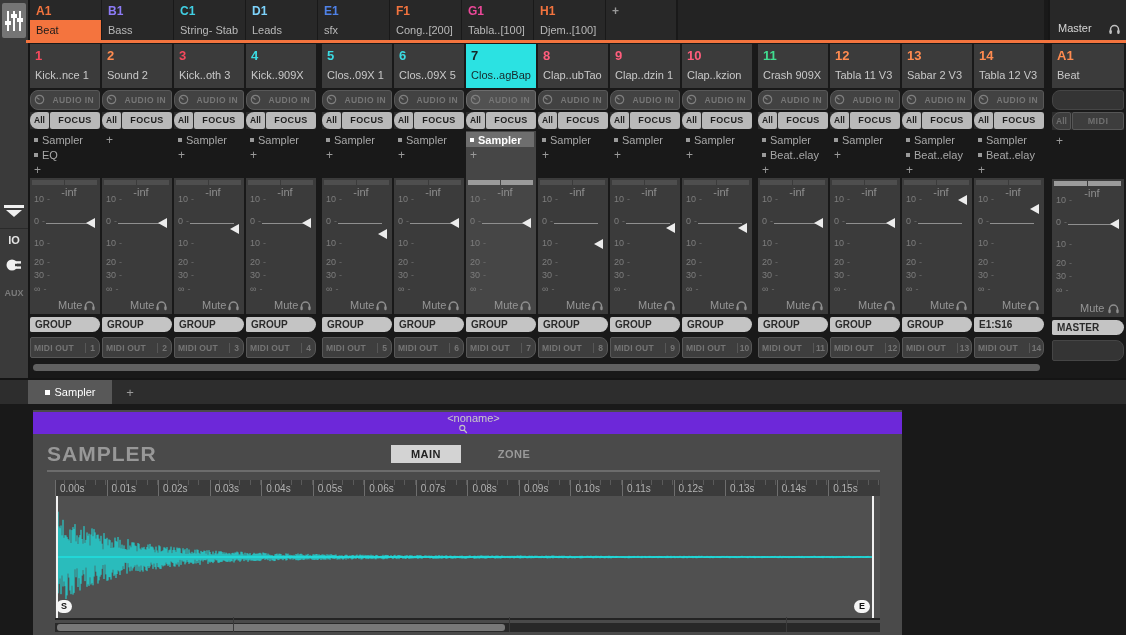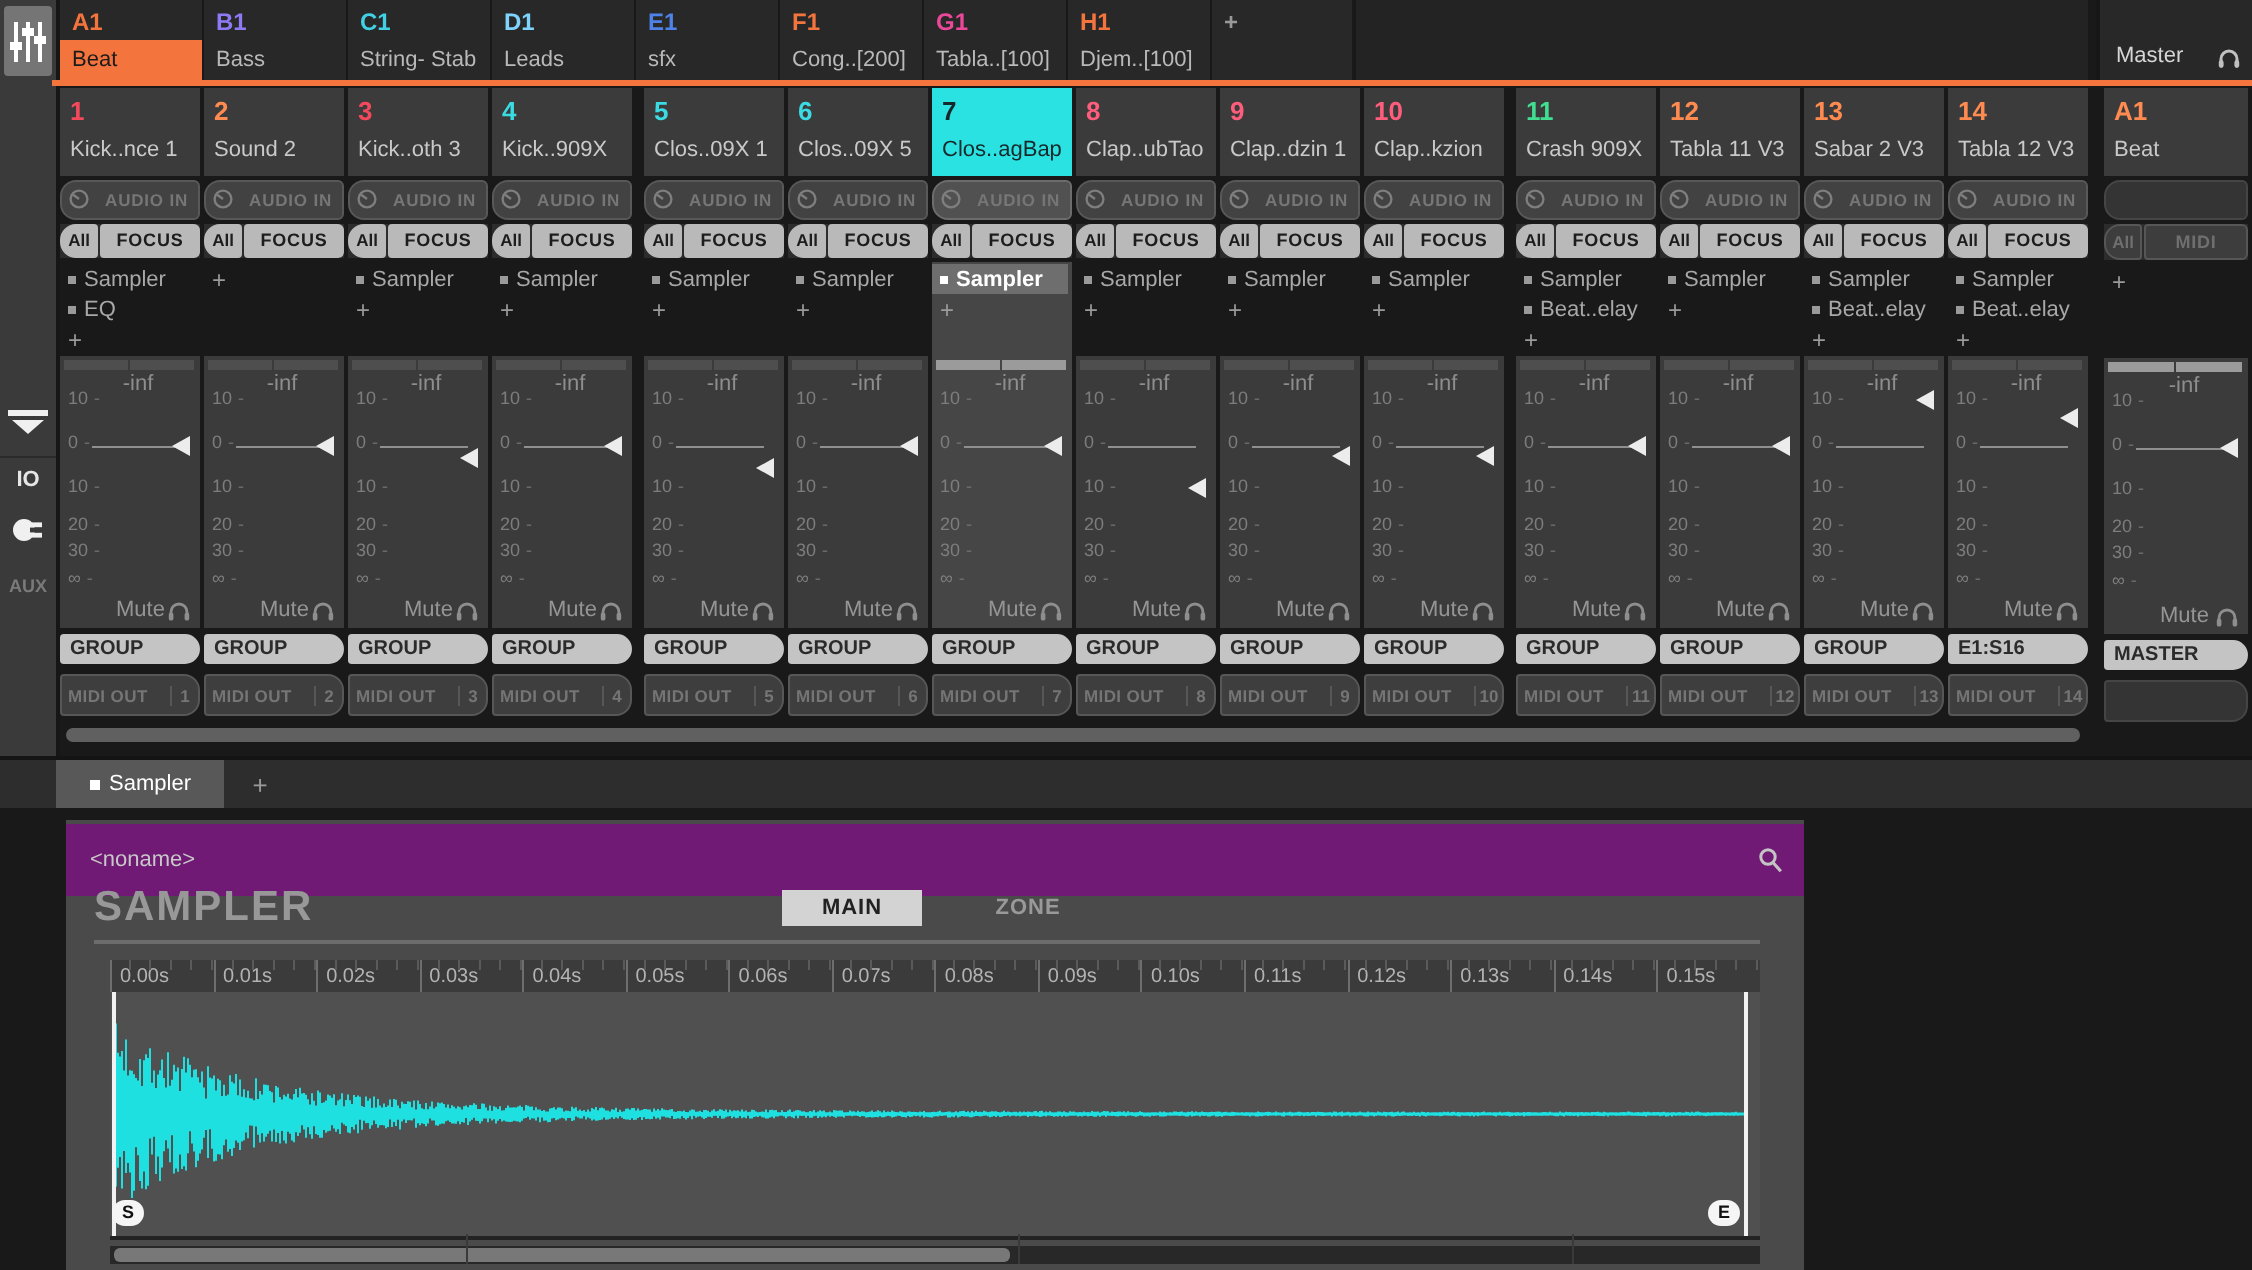--- a/index.html
+++ b/index.html
@@ -85,21 +85,21 @@
   .mscroll{position:absolute;left:33px;top:364px;width:1007px;height:7px;border-radius:4px;background:#606060;}
   
   .tabbar{position:absolute;left:0;top:378px;width:1126px;height:24px;background:#2d2d2d;border-top:2px solid #141414;}
   .stab{position:absolute;left:28px;top:0;width:84px;height:24px;background:#585858;color:#fff;font-size:11px;
         display:flex;align-items:center;justify-content:center;gap:5px;}
   .stab .bu{width:5px;height:5px;background:#fff;}
   .addtab{position:absolute;left:120px;top:0;width:20px;height:24px;color:#9a9a9a;font-size:13px;
           display:flex;align-items:center;justify-content:center;}
   
   .panel{position:absolute;left:33px;top:410px;width:869px;height:225px;background:#4a4a4a;}
-  .phead{position:absolute;left:0;top:2px;width:869px;height:36px;background:#701a75;display:flex;align-items:center;}
+  .phead{position:absolute;left:0;top:2px;width:869px;height:22px;background:#6d28d9;display:flex;align-items:center;flex-direction:column;}
   .phead .nn{flex:1;color:#c8c8c8;font-size:11px;padding-left:12px;}
   .phead svg{margin-right:10px;}
   .ptitle{position:absolute;left:14px;top:32px;font-size:21px;font-weight:bold;color:#989898;letter-spacing:1px;}
   .ptab{position:absolute;top:35px;height:18px;width:70px;text-align:center;line-height:18px;
         font-size:11px;font-weight:bold;letter-spacing:.5px;}
   .ptab.on{background:#d3d3d3;color:#222;}
   .ptab.off{color:#999;}
   .psep{position:absolute;left:14px;top:60px;width:833px;height:2px;background:#6c6c6c;}
   .ruler{position:absolute;left:22px;top:70px;width:825px;height:16px;background:#3b3b3b;display:flex;}
   .ruler .tk{position:absolute;left:0;top:0;width:825px;height:5px;

